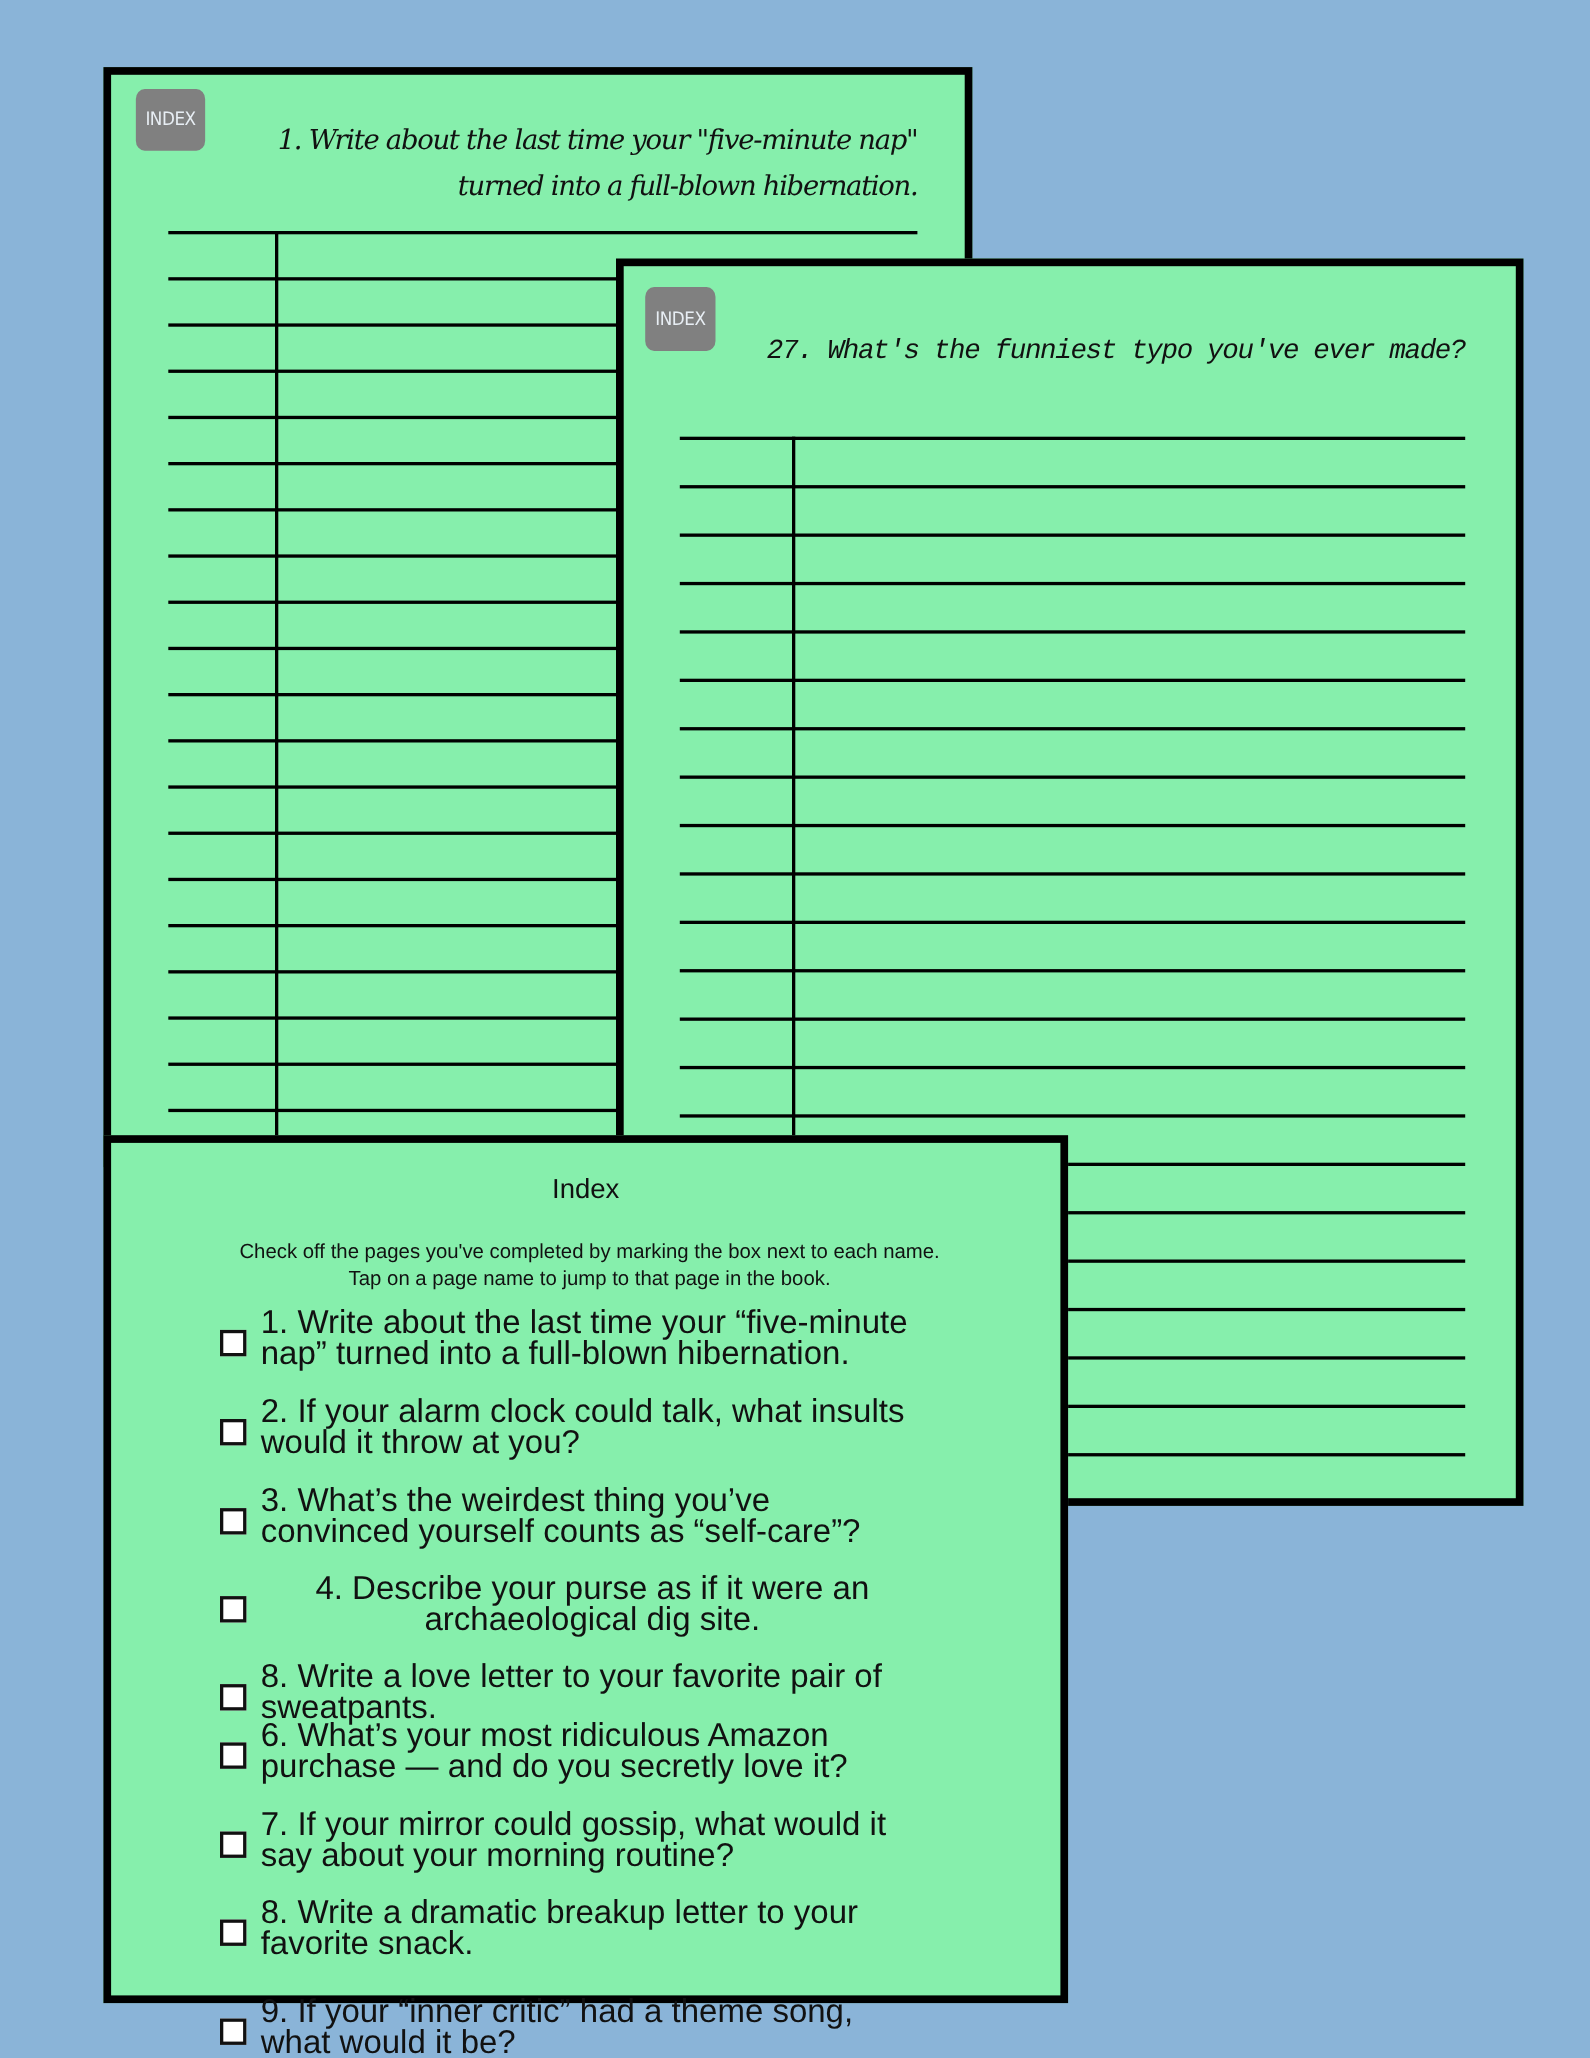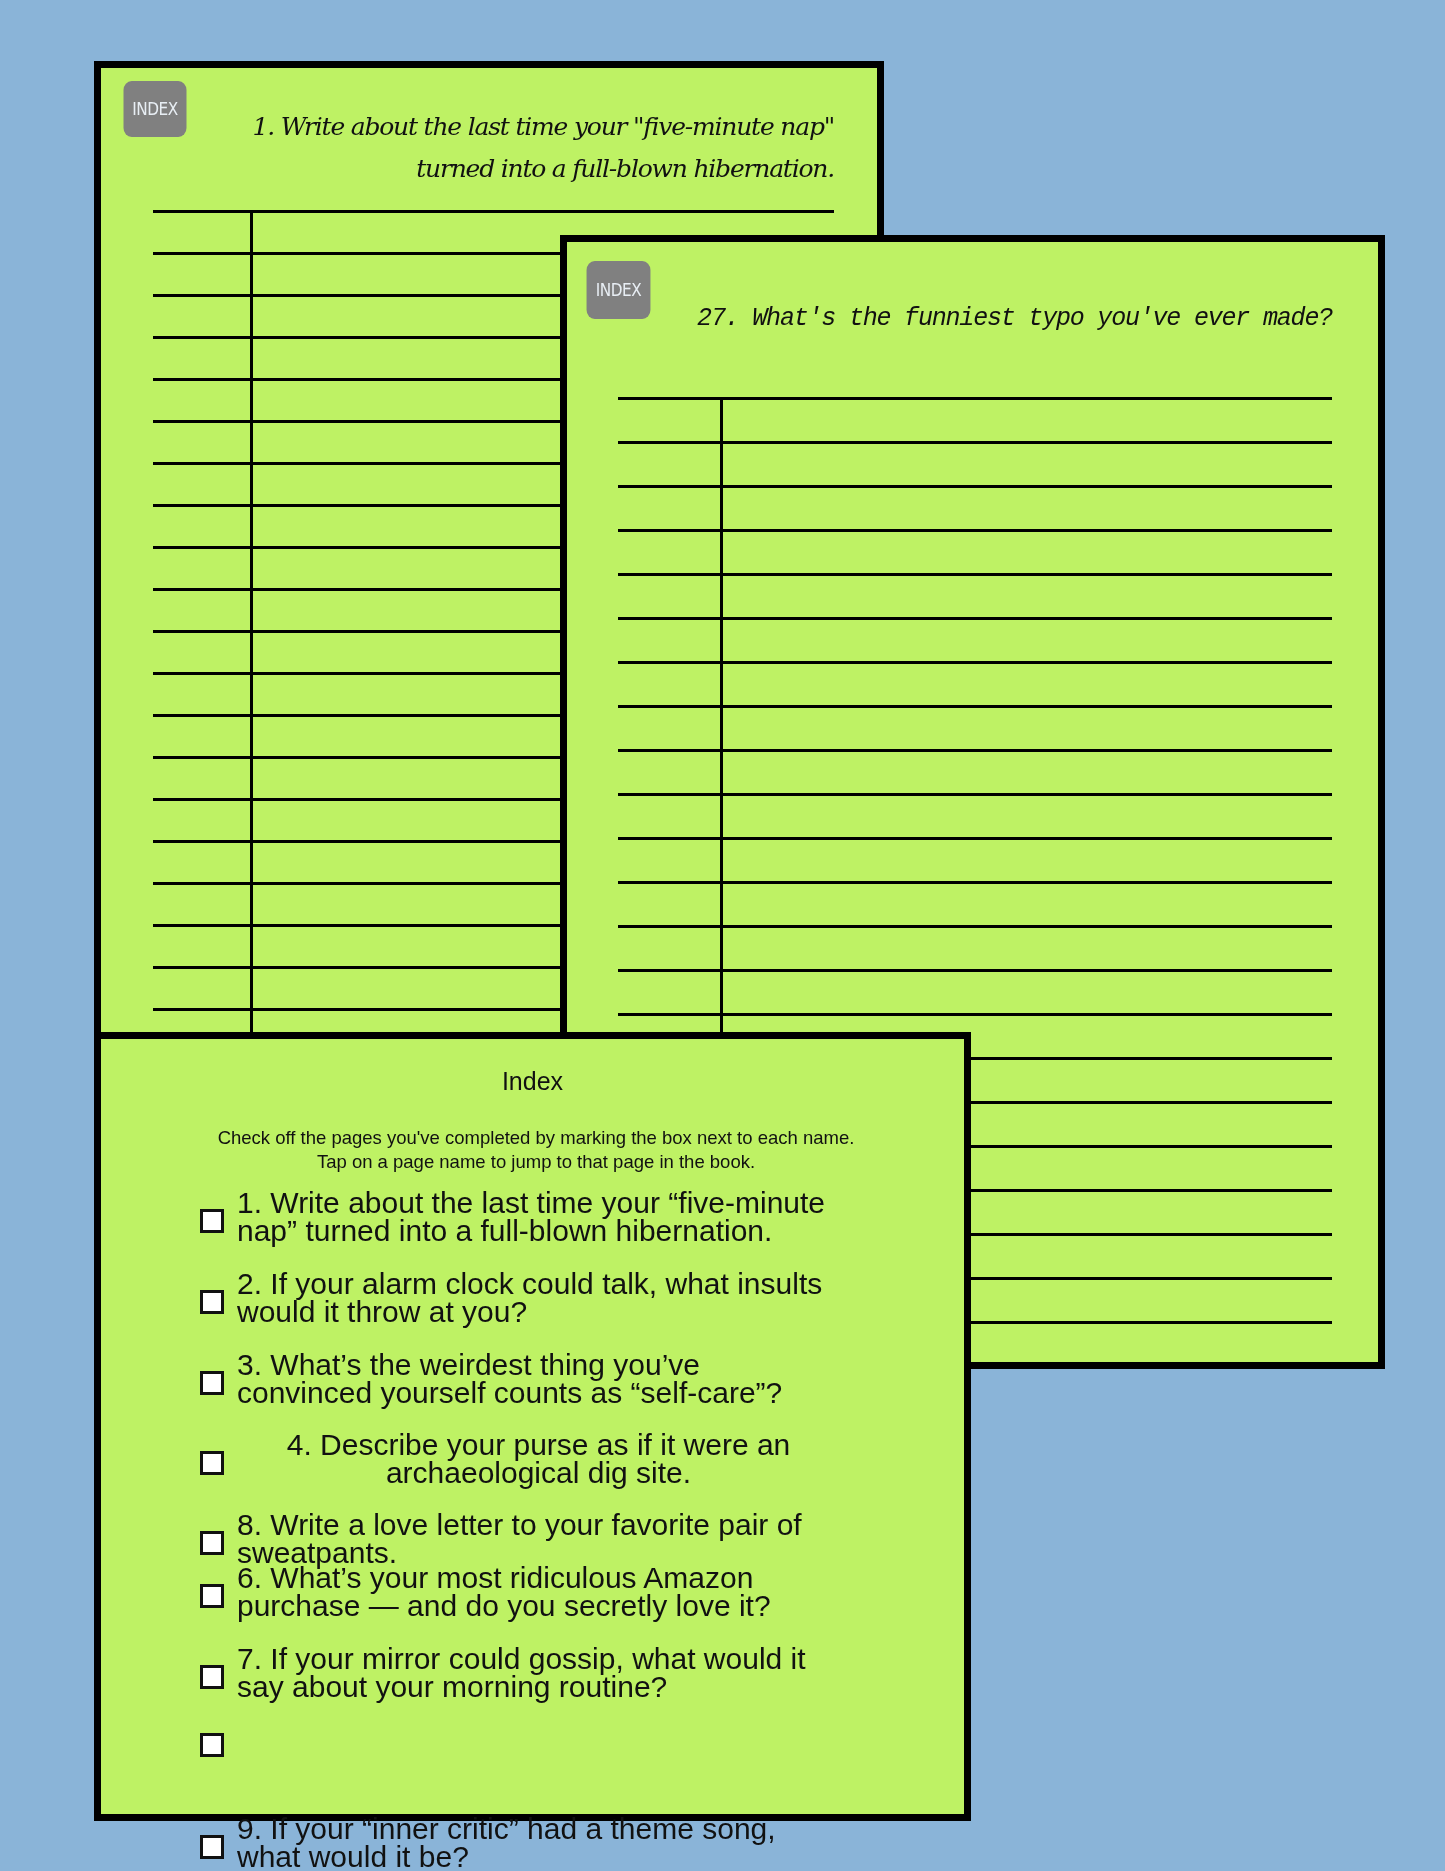--- a/index.html
+++ b/index.html
@@ -5,21 +5,21 @@
     html, body { margin: 0; padding: 0; }
     body {
       width: 1445px; height: 1871px;
       background: #8ab4d8;
       position: relative;
       overflow: hidden;
       font-family: "Liberation Sans", sans-serif;
     }
     .page {
       position: absolute;
-      background: #bef264;
+      background: #86efac;
       border: 7px solid #000000;
       box-sizing: border-box;
     }
     .badge {
       position: absolute;
       background: #808080;
       border-radius: 9px;
       color: #e8eef4;
       font-family: "DejaVu Sans", sans-serif;
       font-size: 17px;
@@ -172,19 +172,20 @@
       <div class="item" style="top: 525px;">
         <div class="checkbox"></div>
         <div class="item-text">6. What’s your most ridiculous Amazon purchase — and do you secretly love it?</div>
       </div>
       <div class="item" style="top: 606px;">
         <div class="checkbox"></div>
         <div class="item-text">7. If your mirror could gossip, what would it say about your morning routine?</div>
       </div>
       <div class="item" style="top: 686px;">
         <div class="checkbox"></div>
+        <div class="item-text">8. Write a dramatic breakup letter to your favorite snack.</div>
       </div>
       <div class="item" style="top: 776px;">
         <div class="checkbox"></div>
         <div class="item-text">9. If your “inner critic” had a theme song, what would it be?</div>
       </div>
     </div>
 </div>
 
 </body></html>

